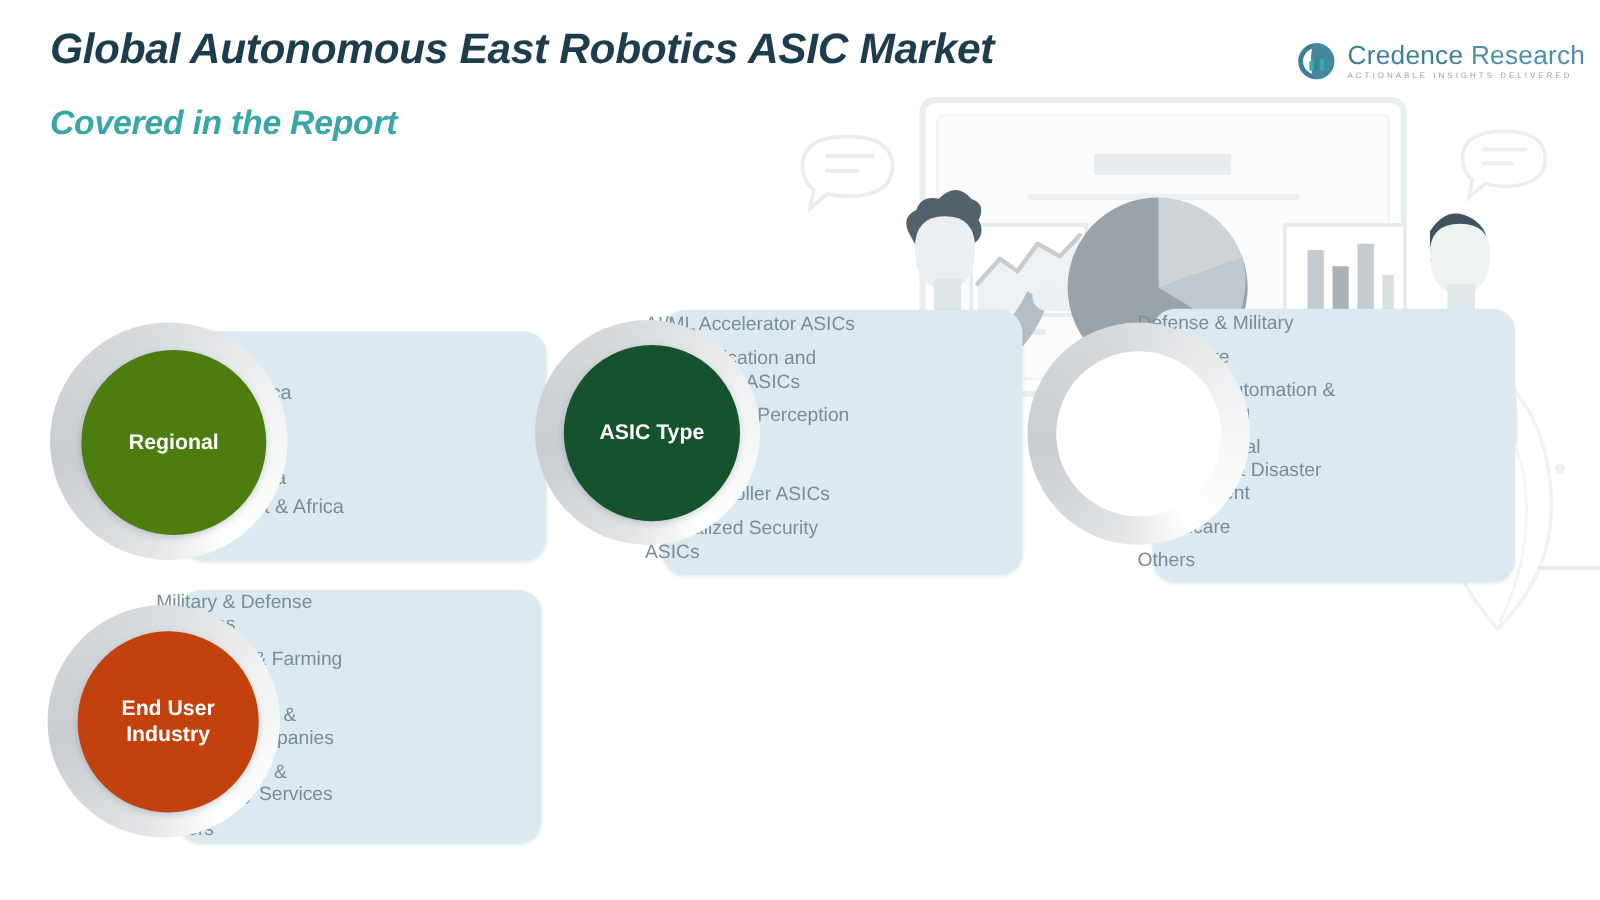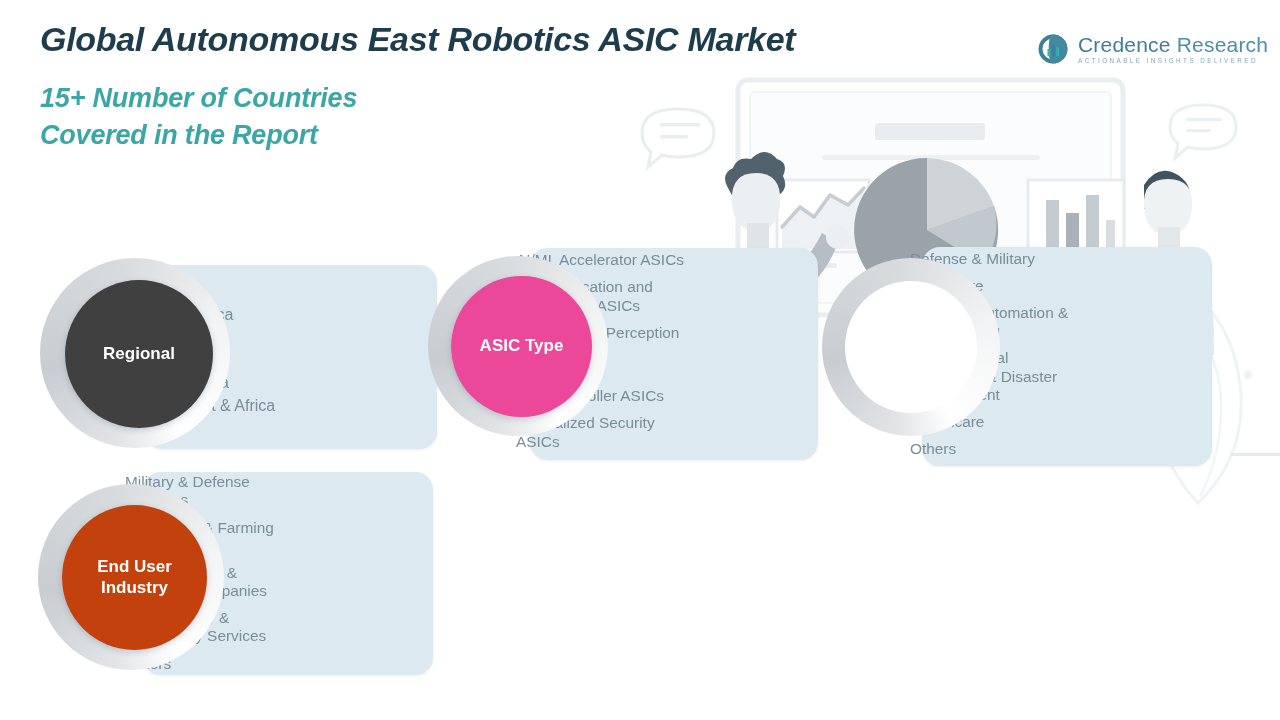--- a/index.html
+++ b/index.html
@@ -158,27 +158,27 @@
     line-height: 1.22;
     box-shadow: 0 2px 6px rgba(40,70,90,0.22);
     white-space: pre-line;
   }
 
   
   #seg-regional   { left: 40px;  top: 258px; width: 400px; height: 205px; }
   #seg-regional .panel { left: 105px; top: 7px;  width: 292px; height: 184px; }
   #seg-regional .hub   { left: 0px;  top: 0px;  width: 190px; height: 190px; }
   #seg-regional .ring  { width: 190px; height: 190px; }
-  #seg-regional .disc  { left: 25px; top: 22px; width: 148px; height: 148px; font-size: 17px; background: #404040; }
+  #seg-regional .disc  { left: 25px; top: 22px; width: 148px; height: 148px; font-size: 17px; background: #4d7c0f; }
 
   #seg-asic       { left: 428px; top: 240px; width: 395px; height: 222px; }
   #seg-asic .panel { left: 102px; top: 8px; width: 288px; height: 212px; }
   #seg-asic .hub   { left: 0px;  top: 16px; width: 180px; height: 180px; }
   #seg-asic .ring  { width: 180px; height: 180px; }
-  #seg-asic .disc  { left: 23px; top: 20px; width: 141px; height: 141px; font-size: 17px; background: #ec4899; }
+  #seg-asic .disc  { left: 23px; top: 20px; width: 141px; height: 141px; font-size: 17px; background: #14532d; }
 
   #seg-application { left: 822px; top: 240px; width: 392px; height: 228px; }
   #seg-application .panel { left: 100px; top: 7px; width: 290px; height: 219px; }
   #seg-application .hub   { left: 0px;  top: 18px; width: 178px; height: 178px; }
   #seg-application .ring  { width: 178px; height: 178px; }
   #seg-application .disc  { left: 23px; top: 20px; width: 139px; height: 139px; font-size: 17px; background: #fbba09; }
 
   #seg-enduser    { left: 38px;  top: 468px; width: 400px; height: 210px; }
   #seg-enduser .panel { left: 105px; top: 4px; width: 290px; height: 203px; }
   #seg-enduser .hub   { left: 0px;  top: 16px; width: 186px; height: 186px; }
@@ -272,21 +272,20 @@
 
   <svg id="bg-leaf" viewBox="0 0 175 260" xmlns="http://www.w3.org/2000/svg">
     <path d="M20 10 q90 30 100 120 q8 70 -42 118 q-44 -48 -50 -118 q-6 -70 -8 -120 Z" fill="none" stroke="#f0f3f5" stroke-width="3"></path>
     <path d="M22 14 q70 58 78 118 q6 58 -20 110" fill="none" stroke="#f2f5f6" stroke-width="2.5"></path>
     <circle cx="128" cy="120" r="4" fill="#eef1f3"></circle>
     <rect x="110" y="198" width="60" height="3" rx="1.5" fill="#e6eaec"></rect>
   </svg>
 
   <div class="page-title">Global Autonomous East Robotics ASIC Market</div>
   <div class="page-subtitle">
-    <span>15+ Number of Countries</span>
     <span>Covered in the Report</span>
   </div>
 
   <div id="logo">
     <svg class="mark" viewBox="0 0 40 40" xmlns="http://www.w3.org/2000/svg">
       <path d="M20 3 a17 17 0 1 0 0 34 a17 17 0 1 0 0 -34 Z M20 7.6 a12.4 12.4 0 1 1 0 24.8 a12.4 12.4 0 1 1 0 -24.8 Z" fill="#3f7e99"></path>
       <path d="M20 3 a17 17 0 0 1 0 34 q-5 0 -5 -17 q0 -17 5 -17 Z" fill="#45899f"></path>
       <rect x="13.5" y="20" width="3.4" height="8.5" fill="#2fb3b3"></rect>
       <rect x="18.6" y="15" width="3.4" height="13.5" fill="#3f7e99"></rect>
       <rect x="23.7" y="18" width="3.4" height="10.5" fill="#2fb3b3"></rect>

